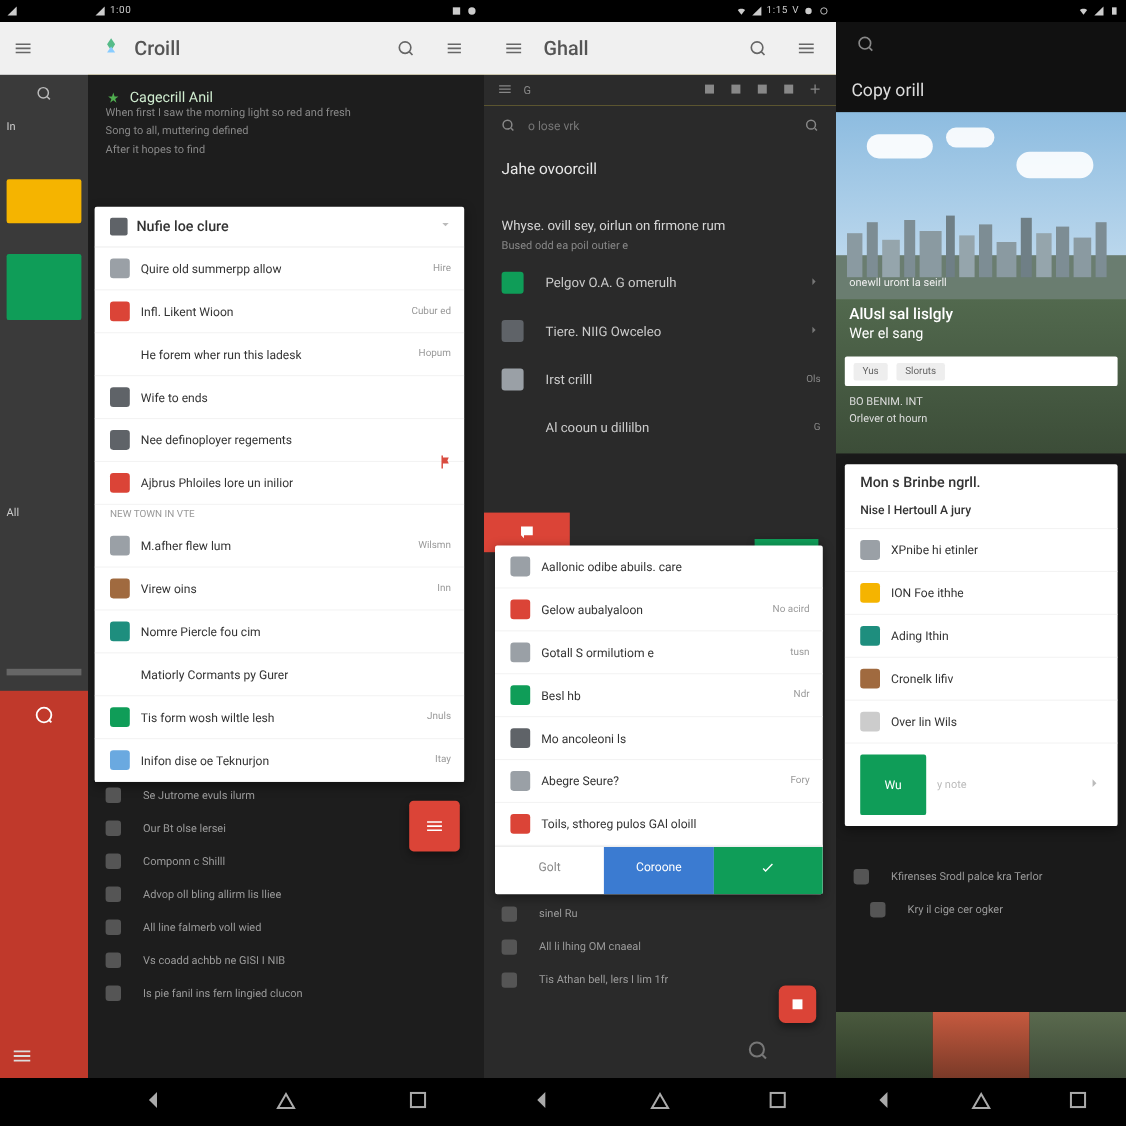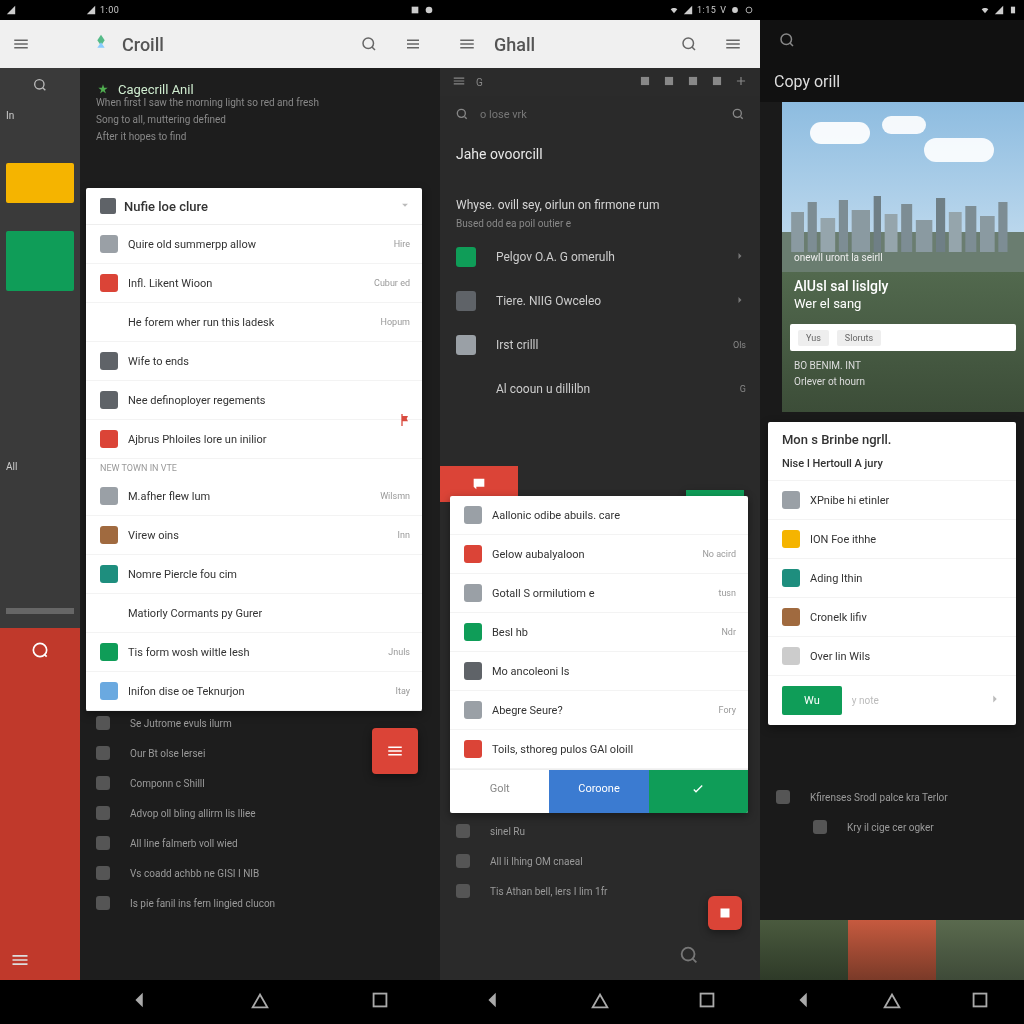--- a/index.html
+++ b/index.html
@@ -60,21 +60,21 @@
 
 
 .fab { position: absolute; width: 46px; height: 46px; border-radius: 4px; display: flex; align-items: center; justify-content: center; box-shadow: 0 3px 8px rgba(0,0,0,.4); }
 .fab svg { fill: #fff; width: 18px; height: 18px; }
 
 
 .toolbelt { position: absolute; top: 68px; left: 0; right: 0; height: 28px; background: #2b2b2b; display: flex; align-items: center; gap: 10px; padding: 0 12px; }
 .toolbelt svg { width: 14px; height: 14px; fill: #888; }
 
 
-.photo { position: absolute; background: linear-gradient(180deg,#7db8e8 0%,#a7cde8 35%,#5d7a54 36%,#54694a 100%); margin-left: 22px; }
+.photo { position: absolute; background: linear-gradient(180deg,#7db8e8 0%,#a7cde8 35%,#5d7a54 36%,#54694a 100%); }
 
 
 .actions { display: flex; border-top: 1px solid #eee; }
 .actions .abtn { flex: 1; text-align: center; padding: 12px 0; font-size: 11px; color: #888; }
 .actions .abtn.primary { background: #0f9d58; color: #fff; }
 .actions .abtn.redish { background: #3b7bd1; color: #fff; text-align: center; }
 .chev svg { width: 14px; height: 14px; fill: #bbb; }
 .overlay-dim { position: absolute; inset: 0; background: rgba(0,0,0,.35); }
 .sq-grey { background: #9aa0a6; }
 .sq-dgrey { background: #5f6368; }
@@ -603,35 +603,35 @@
             <div class="li">
               <span class="ico" style="background: rgb(160, 106, 63);"></span>
               <span class="txt">Cronelk lifiv</span>
             </div>
             <div class="li">
               <span class="ico" style="background: rgb(204, 204, 204);"></span>
               <span class="txt">Over lin Wils</span>
             </div>
           </div>
         <div style="display:flex;align-items:center;gap:10px;padding:10px 14px">
-          <div style="background:#0f9d58;color:#fff;padding:8px 22px;font-size:11px;border-radius:2px">Wu</div>
+          <div style="background:#0f9d58;color:#fff;padding:21px 22px;font-size:11px;border-radius:2px">Wu</div>
           <span style="font-size:10px;color:#bbb">y note</span>
           <div style="flex:1"></div>
           <span class="chev"><svg viewBox="0 0 24 24">
                 <path d="M9 6l6 6-6 6z"></path>
               </svg></span>
         </div>
       </div>
 
       <div style="position:absolute;top:680px;left:0;right:0" id="p3below">
           <div class="dli" style="padding: 8px 16px; font-size: 10px; color: rgb(154, 154, 154);">
             <span class="ico" style="background: rgb(85, 85, 85); width: 14px; height: 14px;"></span>
             <span>Kfirenses Srodl palce kra Terlor</span>
           </div>
-          <div class="dli" style="padding: 8px 21px; font-size: 10px; color: rgb(154, 154, 154); margin-left: 32px;">
+          <div class="dli" style="padding: 8px 31px; font-size: 10px; color: rgb(154, 154, 154);">
             <span class="ico" style="background: rgb(85, 85, 85); width: 14px; height: 14px;"></span>
             <span>Kry il cige cer ogker</span>
           </div>
         </div>
 
       <div style="position:absolute;bottom:0;left:0;right:0;height:60px;display:flex">
         <div style="flex:1;background:linear-gradient(#4a5a3e,#2e3a28)"></div>
         <div style="flex:1;background:linear-gradient(#c65a3f,#7a3a28)"></div>
         <div style="flex:1;background:linear-gradient(#5a6a4e,#3e4a38)"></div>
       </div>

